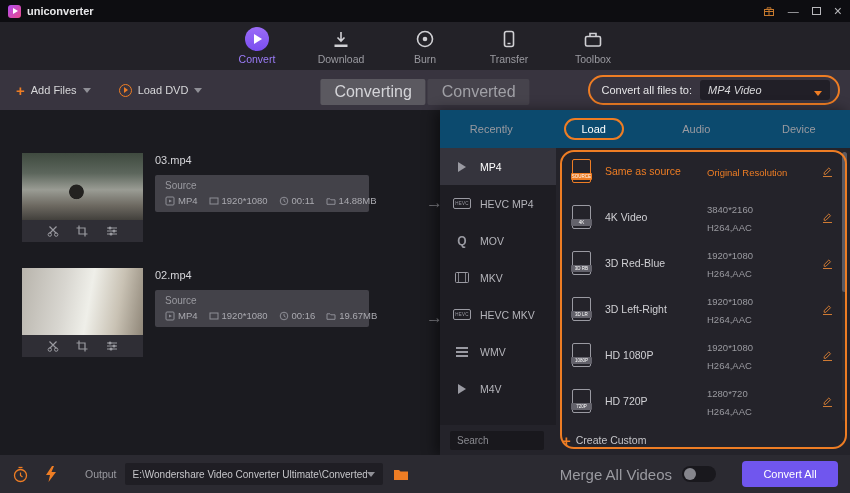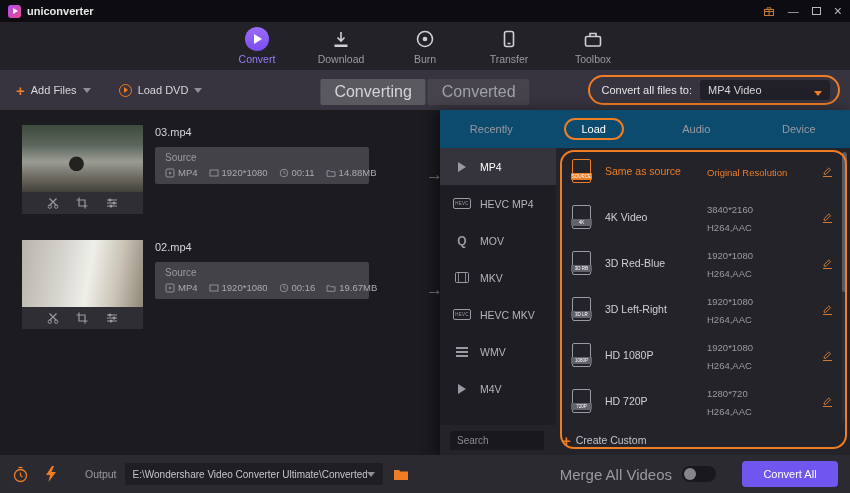--- a/index.html
+++ b/index.html
@@ -35,26 +35,26 @@
   .caret { width:0; height:0; border-left:4px solid transparent; border-right:4px solid transparent; border-top:5px solid #8f8f96; display:inline-block; }
   .caret.orange { border-top-color:#ee7d24; }
   .dvd-circle { width:13px; height:13px; border:1.5px solid #ee7d24; border-radius:50%; display:flex; align-items:center; justify-content:center; }
   .dvd-tri { width:0; height:0; border-left:4px solid #ee7d24; border-top:3px solid transparent; border-bottom:3px solid transparent; margin-left:1px; }
   .tb-center { position:absolute; left:50%; transform:translateX(-50%); top:9px; display:flex; gap:2px; }
   .seg-btn { font-size:16px; padding:4px 14px; border-radius:2px; cursor:pointer; }
   .seg-btn.active { background:#5b5960; color:#d4d4d8; }
   .seg-btn.idle { background:#46434c; color:#a0a0a6; }
   .tb-group-right { position:absolute; right:10px; top:5px; border:2px solid #ee7d24; border-radius:16px; padding:3px 8px 3px 12px; display:flex; align-items:center; gap:8px; }
   .cvt-label { color:#e6e6e8; font-size:11px; white-space:nowrap; }
-  .cvt-select { background:#211f27; border-radius:3px; padding:4px 8px; width:130px; display:flex; align-items:flex-end; justify-content:space-between; cursor:pointer; }
+  .cvt-select { background:#211f27; border-radius:3px; padding:4px 8px; width:130px; display:flex; align-items:flex-end; justify-content:space-between; cursor:pointer;font-style:italic; }
   .cvt-value { color:#d8d8da; font-size:11px; }
 
   
   .main { position:relative; height:345px; background:#1b1b20; }
-  .file-card { position:absolute; left:22px; display:flex; }
+  .file-card { position:absolute; left:22px; display:flex;margin-top:28px; }
   .file-card.c1 { top:15px; }
   .file-card.c2 { top:130px; }
   .thumb-col { width:121px; }
   .thumb { width:121px; height:67px; }
   .thumb1 { background:radial-gradient(circle at 45% 58%, #232220 0 9%, rgba(0,0,0,0) 10%),
             linear-gradient(180deg,#3f4a3f 0%,#5c665c 30%,#9a9c94 55%,#6e6a62 78%,#42403c 100%); }
   .thumb2 { background:linear-gradient(100deg,#b8b4ac 0%,#d8d6d0 35%,#efefe9 55%,#c9c2b4 78%,#8f8678 100%); }
   .thumb-tools { height:22px; background:#2f2e35; display:flex; align-items:center; justify-content:space-around; padding:0 16px; }
   .ttool { display:flex; align-items:center; cursor:pointer; }
   .file-info { margin-left:12px; padding-top:1px; }

